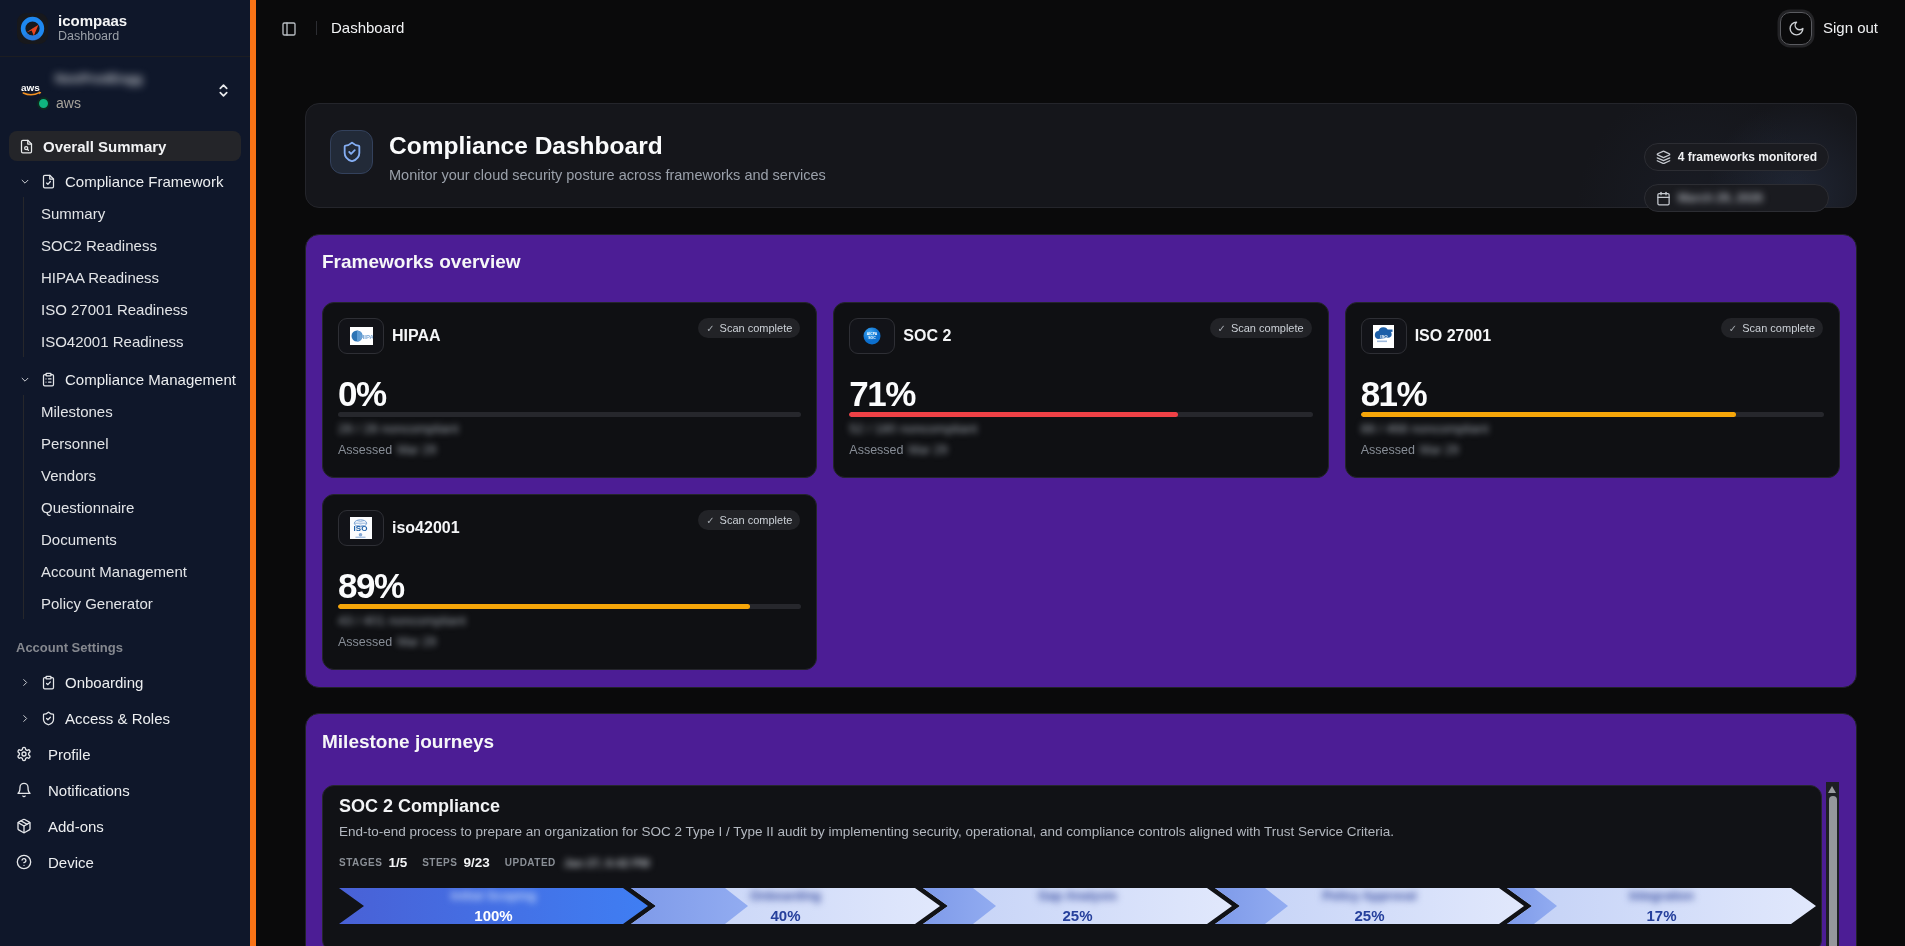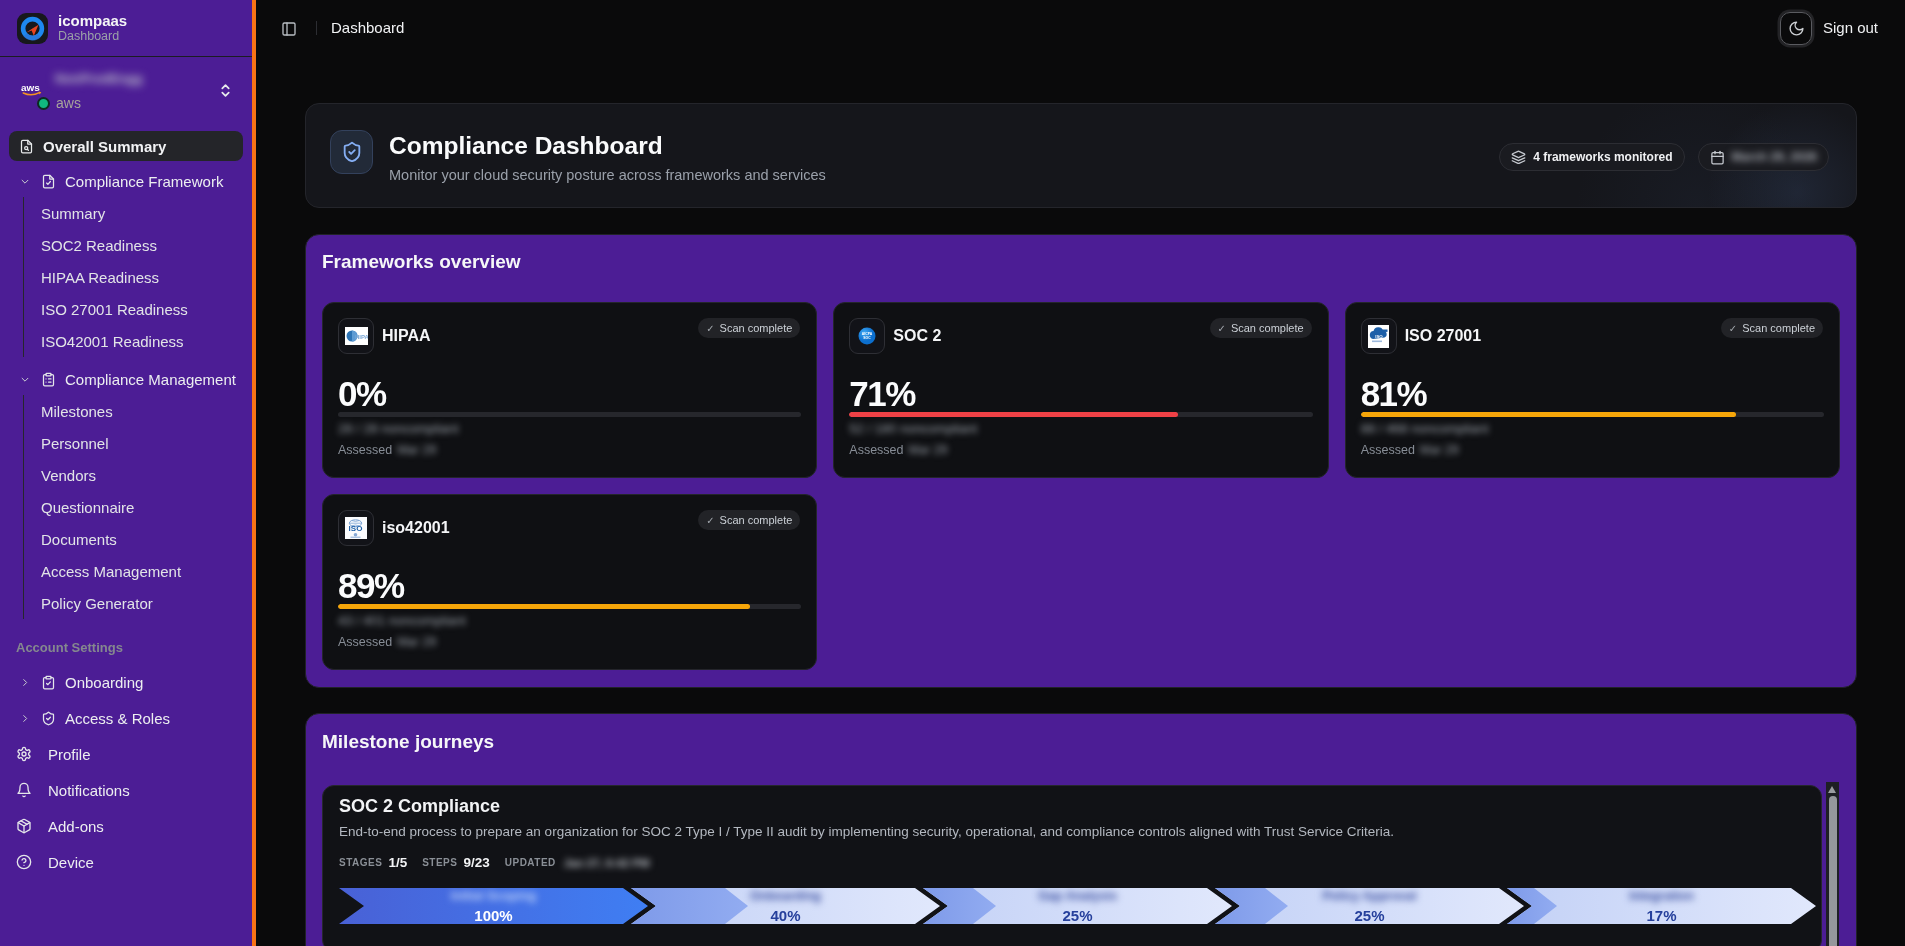--- a/index.html
+++ b/index.html
@@ -1,19 +1,19 @@
 <!DOCTYPE html>
 <html><head>
 <meta charset="utf-8">
 <style>
 * { margin:0; padding:0; box-sizing:border-box; }
 html,body { width:1905px; height:946px; overflow:hidden; background:#0a0a0b; font-family:"Liberation Sans", sans-serif; color:#ececee; }
 
 
-.sidebar { position:fixed; left:0; top:0; width:256px; height:946px; background:#4c1d95; border-right:4px solid #f97316; }
+.sidebar { position:fixed; left:0; top:0; width:256px; height:946px; background:#0f172a; border-right:6px solid #f97316; }
 .side-head { height:57px; border-bottom:1px solid #1c1d21; display:flex; align-items:center; padding-left:17px; }
 .logo-tile { width:31px; height:31px; border-radius:9px; background:#17181c; position:relative; flex:none; }
 .logo-text { margin-left:10px; }
 .logo-text .l1 { font-size:15px; font-weight:700; color:#f4f5f6; line-height:17px; }
 .logo-text .l2 { font-size:12.5px; color:#9ba1a8; line-height:15px; }
 
 .account { position:relative; height:74px; }
 .acc-name { position:absolute; left:55px; top:14px; font-size:13px; font-weight:700; color:#c3c7cd; filter:blur(4px); }
 .acc-sub { position:absolute; left:56px; top:38px; font-size:14px; color:#a8a49c; }
 .acc-dot { position:absolute; left:37px; top:40px; width:13px; height:13px; border-radius:50%; background:#10b77f; border:2px solid #0d2b20; }
@@ -49,33 +49,33 @@
 
 .content { padding:0 48px 0 49px; }
 
 .hero { margin-top:47px; height:105px; background:#15161b; border:1px solid #24252b; border-radius:14px; position:relative; display:flex; align-items:flex-start; padding:26px 24px 0;
   background-image: radial-gradient(circle 125px at 1492px 88px, rgba(52,68,100,0.34), rgba(52,68,100,0) 72%), radial-gradient(circle 165px at 1390px 100px, rgba(40,50,72,0.2), rgba(40,50,72,0) 72%);
 }
 .hero-ic { width:43px; height:44px; border-radius:12px; background:#222a38; border:1px solid #33415c; display:flex; align-items:center; justify-content:center; color:#85aef3; flex:none; }
 .hero-tx { margin-left:16px; margin-top:1px; }
 .hero-tx h1 { font-size:24.5px; font-weight:700; color:#fafbfc; line-height:30px; }
 .hero-tx p { margin-top:6px; font-size:14.5px; color:#9aa0aa; }
-.hero-badges { position:absolute; right:27px; top:39px; display:flex; gap:13px; }
+.hero-badges { position:absolute; right:27px; top:39px; display:flex; gap:13px;flex-direction:column; }
 .badge { height:28px; border-radius:14px; background:#1a1b20; border:1px solid #2c2d33; display:flex; align-items:center; padding:0 11px; font-size:12px; font-weight:700; color:#f0f1f3; }
 .badge svg { margin-right:7px; color:#c6cad0; }
 .badge .bdate { filter:blur(3.5px); color:#a6aab1; font-size:12px; }
 
 
 .panel { background:#4c1d95; border:1px solid #212228; border-radius:14px; }
 .fw-panel { margin-top:26px; height:454px; padding:14px 16px 16px; }
 .panel-title { font-size:19px; font-weight:700; color:#f6f7f8; line-height:26px; }
 .fw-grid { margin-top:27px; display:grid; grid-template-columns:repeat(3,1fr); gap:16px; }
 .fw-card { height:176px; background:#0f1013; border:1px solid #24252b; border-radius:12px; padding:15px; position:relative; }
 .fw-head { display:flex; align-items:center; }
-.fw-tile { width:36px; height:36px; border-radius:9px; background:#121318; border:1px solid #2e2f35; display:flex; align-items:center; justify-content:center; flex:none; }
+.fw-tile { width:46px; height:36px; border-radius:9px; background:#121318; border:1px solid #2e2f35; display:flex; align-items:center; justify-content:center; flex:none; }
 .fw-name { margin-left:8px; font-size:16px; font-weight:700; color:#f4f5f7; }
 .fw-pill { position:absolute; right:16px; top:15px; height:20px; border-radius:10px; background:#222327; display:flex; align-items:center; padding:0 8px; font-size:11px; color:#ccd1d7; }
 .fw-pill .ck { margin-right:5px; color:#a3a8ae; font-size:10px; }
 .fw-pct { margin-top:23px; height:33px; font-size:35px; line-height:34px; font-weight:700; color:#fbfcfd; letter-spacing:-1.5px; }
 .fw-bar { margin-top:2px; height:5px; border-radius:3px; background:#26272c; overflow:hidden; }
 .fw-bar i { display:block; height:100%; border-radius:3px; }
 .fw-nc { margin-top:5px; font-size:13px; line-height:14px; color:#9aa0a8; filter:blur(3px); width:max-content; }
 .fw-as { margin-top:8px; font-size:12.5px; line-height:13px; color:#878d96; display:flex; }
 .fw-as b { font-weight:400; filter:blur(3px); margin-left:5px; color:#9aa0a8; }
 
@@ -181,21 +181,21 @@
         </span>
       <span class="lbl">Compliance Management</span>
     </div>
     <div class="nav-sub">
       <div class="vline"></div>
       <div class="sitem">Milestones</div>
       <div class="sitem">Personnel</div>
       <div class="sitem">Vendors</div>
       <div class="sitem">Questionnaire</div>
       <div class="sitem">Documents</div>
-      <div class="sitem">Access Management</div>
+      <div class="sitem">Account Management</div>
       <div class="sitem">Policy Generator</div>
     </div>
     <div class="sect-label">Account Settings</div>
     <div class="acct-row" style="margin-top:5px">
       <svg class="chev" width="11" height="11" viewBox="0 0 24 24" fill="none" stroke="currentColor" stroke-width="2.4" stroke-linecap="round" stroke-linejoin="round">
           <path d="M9 5 l7 7 -7 7"></path>
         </svg>
       <span class="ic">
           <svg width="15" height="15" viewBox="0 0 24 24" fill="none" stroke="currentColor" stroke-width="2" stroke-linecap="round" stroke-linejoin="round">
             <rect x="8" y="2" width="8" height="4" rx="1"></rect>

